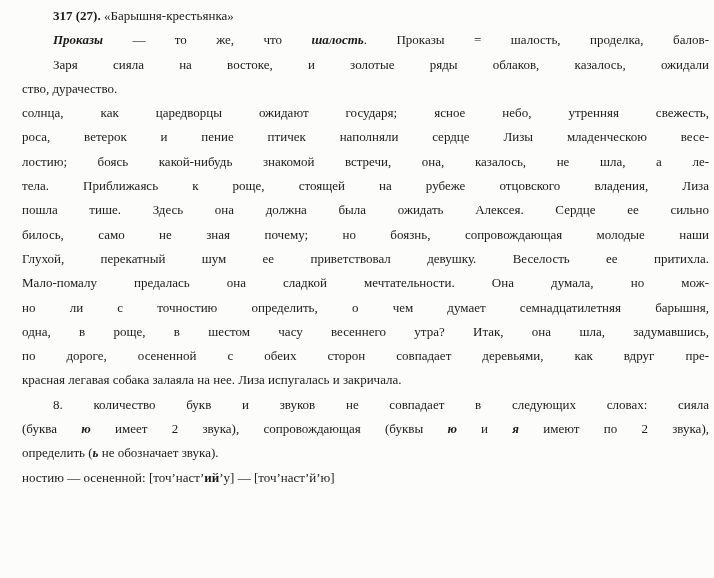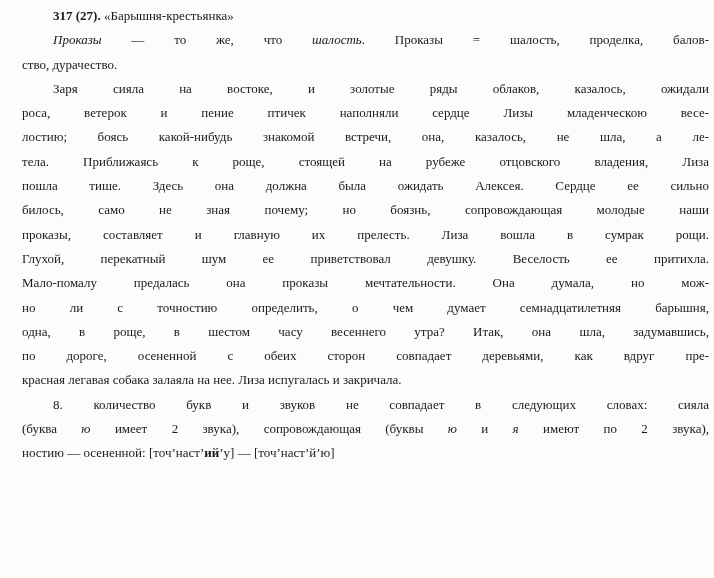--- a/index.html
+++ b/index.html
@@ -22,52 +22,53 @@
   }
   .textblock { width: 687px; }
   .line {
     text-align: justify;
     text-align-last: justify;
     white-space: normal;
   }
   .line.last { text-align-last: left; }
   .line.indent { text-indent: 31px; }
   .b  { font-weight: bold; }
-  .i  { font-style: italic; }
+  .i  { font-style: italic; font-weight: bold; }
   .bu { font-weight: bold; text-decoration: underline; }
 </style>
 </head>
 <body>
 
 <div class="page">
   <div class="textblock">
 
     <div class="line indent last"><span class="b">317 (27).</span><span> «Барышня-крестьянка»</span></div>
 
     <div class="line indent"><span class="i">Проказы</span><span> — то же, что </span><span class="i">шалость</span><span>. Проказы = шалость, проделка, балов-</span></div>
 
+    <div class="line indent">Заря сияла на востоке, и золотые ряды облаков, казалось, ожидали</div>
+
     <div class="line last">ство, дурачество.</div>
-
-    <div class="line indent">Заря сияла на востоке, и золотые ряды облаков, казалось, ожидали</div>
+    <div class="line">солнца, как царедворцы ожидают государя; ясное небо, утренняя свежесть,</div>
     <div class="line">роса, ветерок и пение птичек наполняли сердце Лизы младенческою весе-</div>
     <div class="line">лостию; боясь какой-нибудь знакомой встречи, она, казалось, не шла, а ле-</div>
     <div class="line">тела. Приближаясь к роще, стоящей на рубеже отцовского владения, Лиза</div>
     <div class="line">пошла тише. Здесь она должна была ожидать Алексея. Сердце ее сильно</div>
     <div class="line">билось, само не зная почему; но боязнь, сопровождающая молодые наши</div>
-    <div class="line">проказы, составляет и главную их прелесть. Лиза вошла в сумрак рощи.</div>
     <div class="line">Глухой, перекатный шум ее приветствовал девушку. Веселость ее притихла.</div>
-    <div class="line">Мало-помалу предалась она проказы мечтательности. Она думала, но мож-</div>
+    <div class="line">Мало-помалу предалась она сладкой мечтательности. Она думала, но мож-</div>
     <div class="line">но ли с точностию определить, о чем думает семнадцатилетняя барышня,</div>
     <div class="line">одна, в роще, в шестом часу весеннего утра? Итак, она шла, задумавшись,</div>
     <div class="line">по дороге, осененной с обеих сторон совпадает деревьями, как вдруг пре-</div>
     <div class="line last">красная легавая собака залаяла на нее. Лиза испугалась и закричала.</div>
 
     <div class="line indent">8. количество букв и звуков не совпадает в следующих словах: сияла</div>
 
 
     <div class="line"><span>(буква </span><span class="i">ю</span><span> имеет 2 звука), сопровождающая (буквы </span><span class="i">ю</span><span> и </span><span class="i">я</span><span> имеют по 2 звука),</span></div>
 
+    <div class="line last"><span>определить (</span><span class="i">ь</span><span> не обозначает звука).</span></div>
 
 
     <div class="line last"><span>ностию — осененной: [точ’наст’</span><span class="b">ий</span><span>’у] — [точ’наст’й’ю]</span></div>
 
   </div>
 </div>
 
 </body></html>

